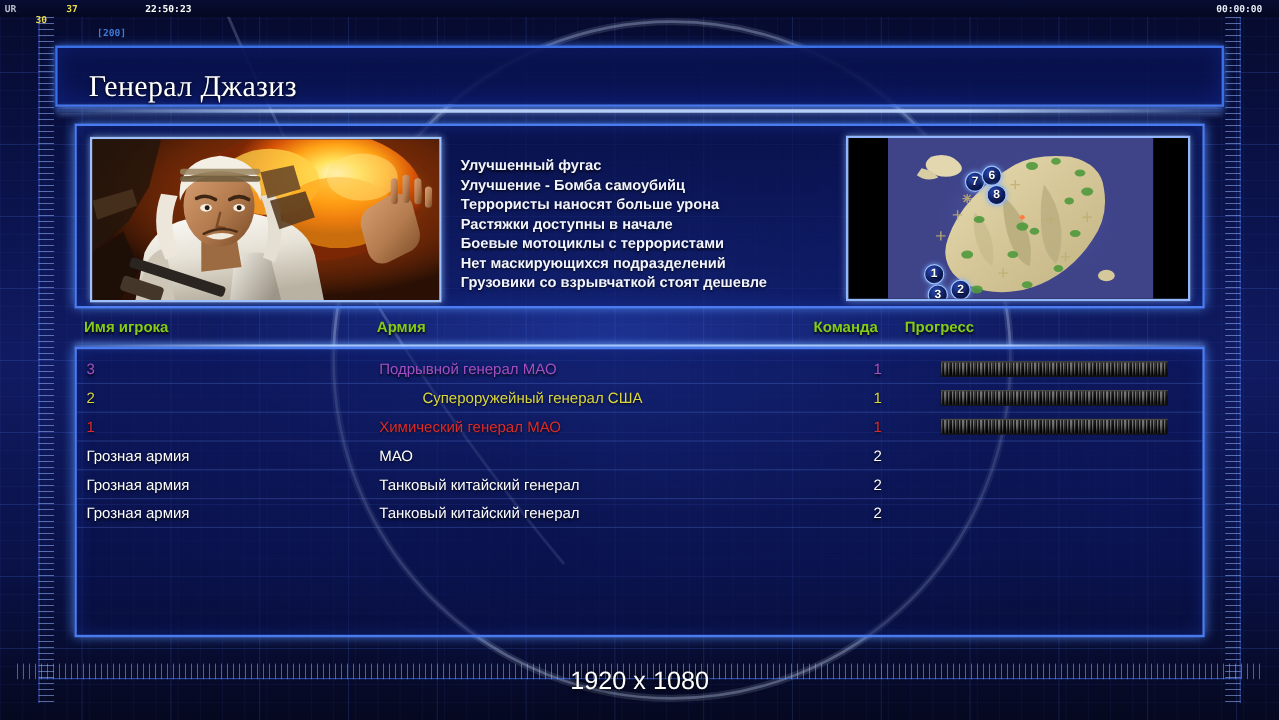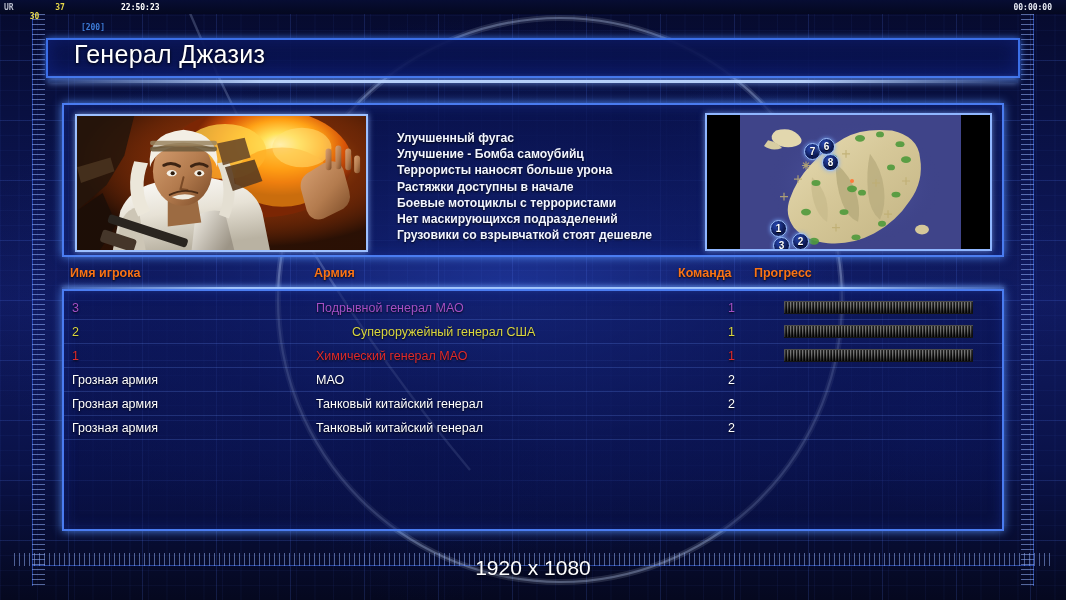--- a/index.html
+++ b/index.html
@@ -83,25 +83,25 @@
   }
 
   
   #window {
     position:absolute; left:46px; top:38px; width:974px; height:510px;
     z-index:10;
   }
 
   
   #title-panel {
-    position:absolute; left:0; top:0; width:974px; height:40px;
+    position:absolute; left:0; top:0; width:974px; height:51px;
     border:2px solid #3b6fe8;
     background:linear-gradient(180deg, rgba(8,16,70,0.93), rgba(10,22,92,0.88));
     box-shadow:0 0 7px rgba(70,130,255,0.85), inset 0 0 18px rgba(20,40,140,0.6);
-    display:flex; align-items:flex-start;
+    display:flex; align-items:flex-end;font-family:Liberation Serif, serif;
   }
   #title-panel-inner-line {
     position:absolute; left:0; right:0; bottom:-7px; height:3px;
     background:linear-gradient(90deg, rgba(120,170,255,0.2), rgba(190,215,255,0.95) 22%, rgba(190,215,255,0.95) 78%, rgba(120,170,255,0.2));
     box-shadow:0 0 6px rgba(140,180,255,0.9);
   }
   #page-title {
     font-size:25px; font-weight:normal; color:#ffffff;
     padding-left:26px; letter-spacing:0.3px;
     text-shadow:0 1px 3px rgba(0,0,0,0.9);
@@ -127,21 +127,20 @@
 
   
   #desc-list {
     position:absolute; left:320px; top:25px; width:360px;
     list-style:none;
   }
   #desc-list li {
     font-size:12.2px; font-weight:bold; color:#f2f5ff;
     line-height:16.2px; white-space:nowrap;
     text-shadow:0 1px 2px rgba(0,0,0,0.85);
-    margin-left:13px;
   }
 
   
   #minimap-frame {
     position:absolute; right:10px; top:8px; width:287px; height:138px;
     border:2px solid #8fb6ff;
     box-shadow:0 0 6px rgba(140,180,255,0.7);
     background:#000; overflow:hidden;
   }
   #minimap-inner {
@@ -158,21 +157,21 @@
     font-size:10px; font-weight:bold; color:#ffffff;
     text-shadow:0 1px 1px #000;
   }
 
   
   #table-head {
     position:absolute; left:16px; top:228px; width:942px; height:22px;
   }
   #table-head span {
     position:absolute; top:0;
-    font-size:12.5px; font-weight:bold; color:#f97316;
+    font-size:12.5px; font-weight:bold; color:#84cc16;
     text-shadow:0 1px 2px rgba(0,0,0,0.9);
   }
   .col-name { left:8px; }
   .col-army { left:252px; }
   .col-team { left:616px; }
   .col-prog { left:692px; }
   #head-rule {
     position:absolute; left:0; right:0; top:21px; height:2px;
     background:linear-gradient(90deg, rgba(150,190,255,0.25), rgba(210,230,255,0.95) 18%, rgba(210,230,255,0.95) 82%, rgba(150,190,255,0.25));
     box-shadow:0 0 5px rgba(150,190,255,0.9);

